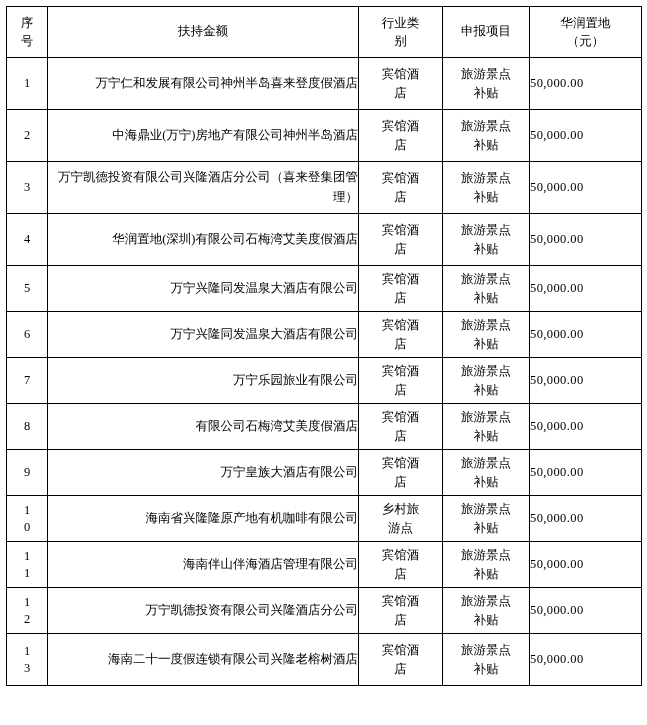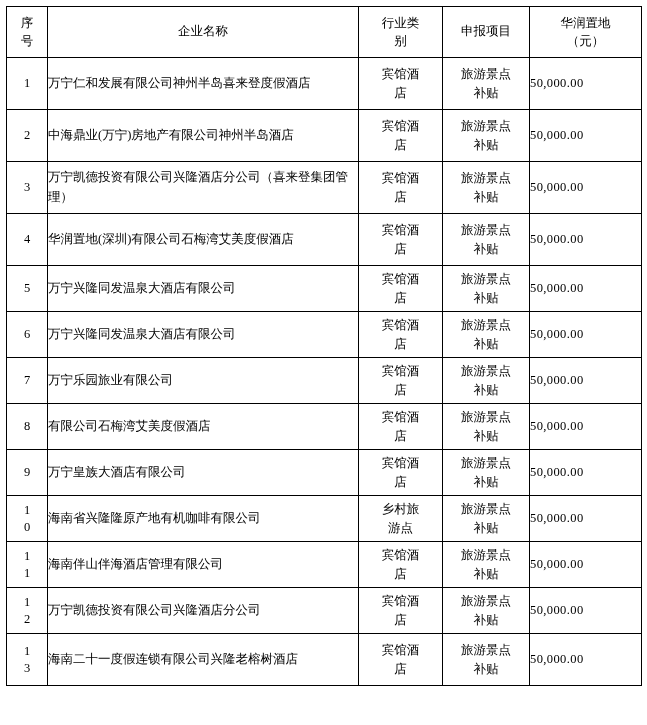--- a/index.html
+++ b/index.html
@@ -61,21 +61,21 @@
     text-align: center;
   }
   .seq-stack {
     display: flex;
     flex-direction: column;
     align-items: center;
     justify-content: center;
     line-height: 1.35;
   }
   .cell-name {
-    text-align: left;
+    text-align: right;
     padding: 4px 6px 4px 10px;
   }
   .cell-ind, .cell-proj {
     text-align: center;
     padding: 3px 2px;
   }
   .two-line {
     display: flex;
     flex-direction: column;
     align-items: center;
@@ -107,21 +107,21 @@
     </colgroup>
     <thead>
       <tr>
         <td>
           <div class="hdr-stack">
             <span>序</span>
             <span>号</span>
           </div>
         </td>
         <td>
-          <div class="hdr-one">企业名称</div>
+          <div class="hdr-one">扶持金额</div>
         </td>
         <td>
           <div class="hdr-stack">
             <span>行业类</span>
             <span>别</span>
           </div>
         </td>
         <td>
           <div class="hdr-one">申报项目</div>
         </td>

